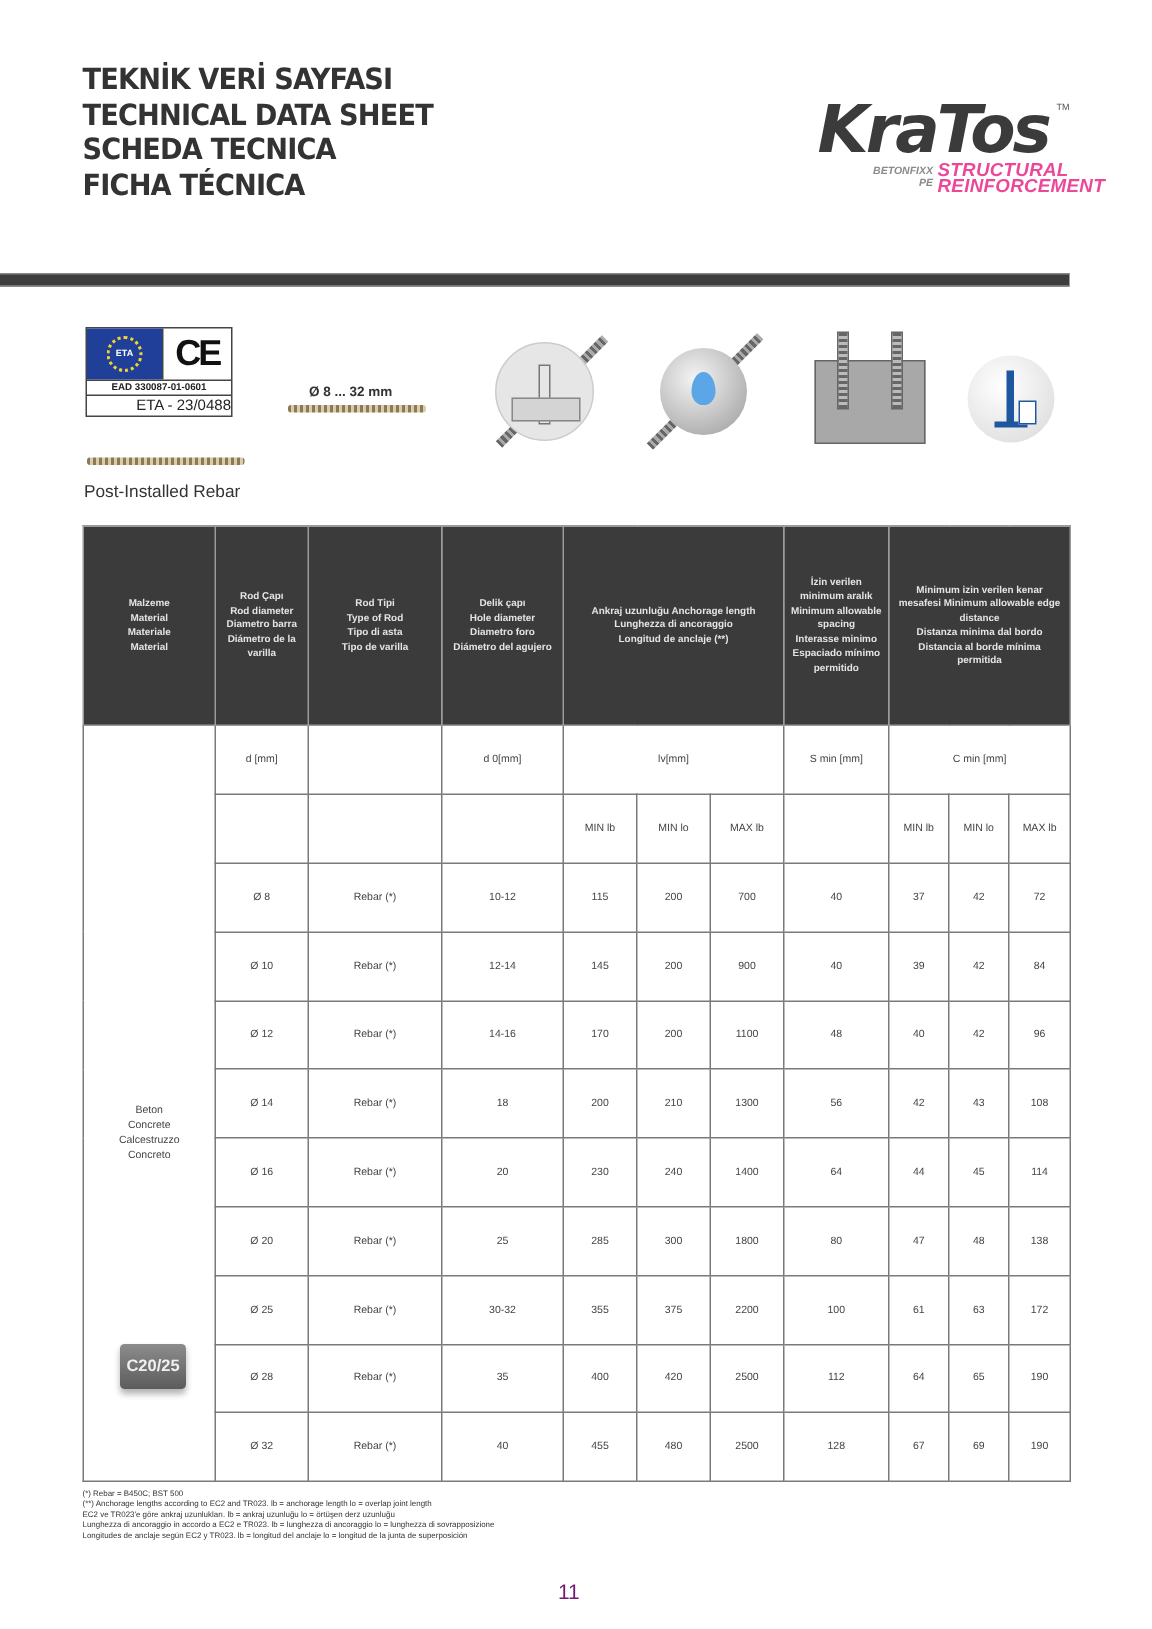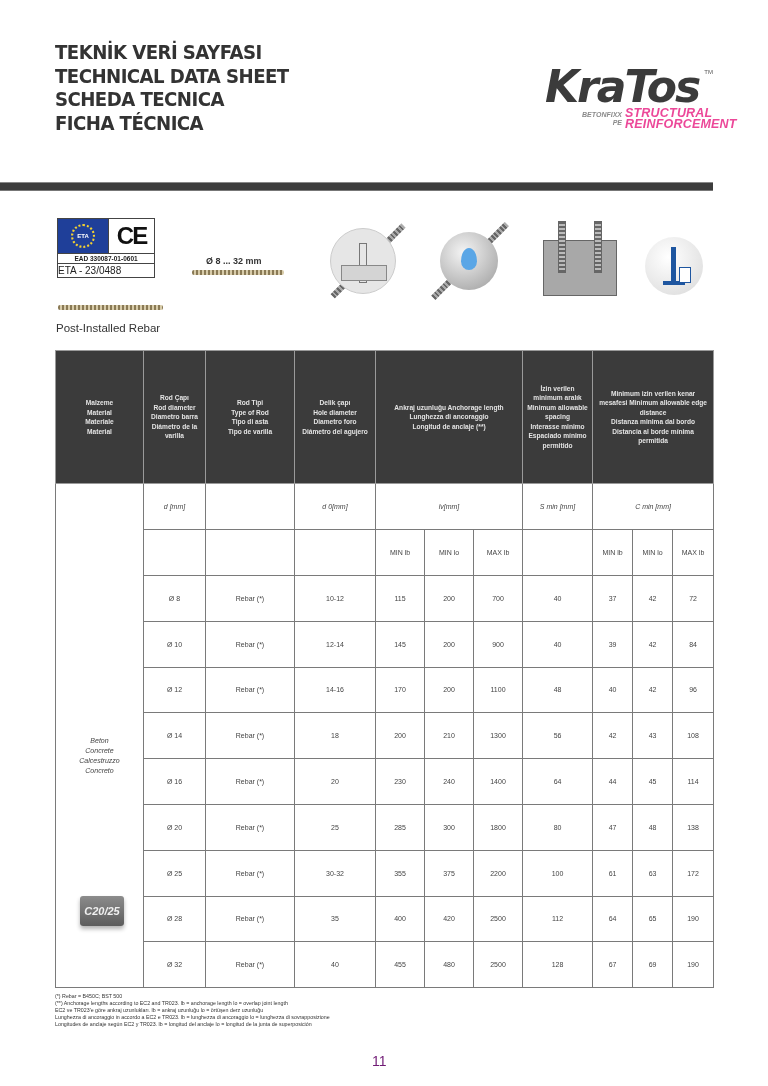--- a/index.html
+++ b/index.html
@@ -15,21 +15,21 @@
   .logo .sub-left { position: absolute; left: 15px; top: 56px; font-style: italic; font-weight: bold; font-size: 7px; line-height: 8px; color: #8a8a8a; text-align: right; width: 62px; }
   .logo .sub-right { position: absolute; left: 80px; top: 53px; font-style: italic; font-weight: bold; font-size: 12.5px; line-height: 11px; color: #ec4899; letter-spacing: 0.2px; }
 
   .sep-bar { position: absolute; left: 0; top: 182px; width: 713px; height: 9px; background: #3d3d3d; border-top: 1px solid #888; border-bottom: 1px solid #777; }
 
   .cert { position: absolute; left: 57px; top: 218px; width: 98px; height: 60px; border: 1px solid #444; background: #fff; }
   .cert .eu { position: absolute; left: 0; top: 0; width: 50px; height: 34px; background: #1f3f99; display: flex; align-items: center; justify-content: center; }
   .cert .eu .ring { width: 24px; height: 24px; border-radius: 50%; border: 2px dotted #f5d230; display: flex; align-items: center; justify-content: center; font-size: 6px; color: #fff; font-weight: bold; }
   .cert .ce { position: absolute; left: 50px; top: 0; width: 46px; height: 34px; display: flex; align-items: center; justify-content: center; font-size: 24px; font-weight: bold; color: #111; border-left: 1px solid #444; letter-spacing: -2px; }
   .cert .ead { position: absolute; left: 0; top: 34px; width: 96px; height: 10px; border-top: 1px solid #444; font-size: 6.5px; font-weight: bold; text-align: center; line-height: 10px; color: #222; }
-  .cert .eta { position: absolute; left: 0; top: 44px; width: 96px; height: 14px; border-top: 1px solid #444; font-size: 10px; text-align: left; line-height: 14px; color: #222; }
+  .cert .eta { position: absolute; left: 0; top: 44px; width: 96px; height: 14px; border-top: 1px solid #444; font-size: 10px; text-align: right; line-height: 14px; color: #222; }
   .post-label { position: absolute; left: 56px; top: 284px; font-size: 11.5px; color: #333; margin-top: 38px; }
   .rebar-img { position: absolute; height: 5px; background: repeating-linear-gradient(90deg, #8a7a55 0 2px, #d8ccaa 2px 4px); border-radius: 2px; }
   .rebar-small { left: 58px; top: 305px; width: 105px; }
   .rebar-range { left: 192px; top: 270px; width: 92px; }
   .range-label { position: absolute; left: 206px; top: 256px; font-size: 9px; font-weight: bold; color: #333; }
 
   .pic { position: absolute; }
   .pic-ec2 { left: 330px; top: 228px; width: 66px; height: 66px; border-radius: 50%; background: #e6e6e6; border: 1px solid #ccc; }
   .pic-ec2 .bar { position: absolute; left: 28px; top: 14px; width: 8px; height: 40px; border: 1px solid #777; }
   .pic-ec2 .base { position: absolute; left: 10px; top: 36px; width: 46px; height: 16px; border: 1px solid #888; background: #d4d4d4; }
@@ -39,21 +39,21 @@
   .pic-concrete { left: 543px; top: 240px; width: 74px; height: 56px; background: #a8a8a8; border: 1px solid #666; }
   .pic-concrete .vbar { position: absolute; top: -20px; width: 8px; height: 52px; background: repeating-linear-gradient(0deg, #666 0 2px, #bbb 2px 4px); border: 1px solid #666; }
   .pic-drill { left: 645px; top: 237px; width: 58px; height: 58px; border-radius: 50%; background: radial-gradient(circle at 40% 35%, #ffffff, #d8d8d8); }
   .pic-drill .post { position: absolute; left: 26px; top: 10px; width: 5px; height: 36px; background: #1e56a0; }
   .pic-drill .foot { position: absolute; left: 18px; top: 44px; width: 22px; height: 4px; background: #1e56a0; }
   .pic-drill .box { position: absolute; left: 34px; top: 30px; width: 12px; height: 16px; border: 1px solid #1e56a0; background: #fff; }
 
   table.spec { position: absolute; left: 55px; top: 350px; width: 658px; border-collapse: collapse; table-layout: fixed; }
   table.spec td, table.spec th { border: 1px solid #7a7a7a; text-align: center; vertical-align: middle; font-size: 7px; color: #444; }
   table.spec thead th { background: #3b3b3b; color: #e4e4e4; font-weight: bold; font-size: 6.6px; line-height: 9.5px; height: 133px; border-color: #9a9a9a; padding: 0 4px; }
-  table.spec .unit-row td { height: 46px; font-style: italic; }
+  table.spec .unit-row td { height: 46px; }
   table.spec .sub-row td { height: 46px; }
   table.spec .data-row td { height: 45.8px; }
   .material-cell { font-size: 7px; line-height: 10px; position: relative; }
   .c2025 { position: absolute; left: 24px; top: 412px; width: 44px; height: 30px; background: linear-gradient(180deg, #8c8c8c, #5c5c5c); border-radius: 3px; color: #f0f0f0; font-weight: bold; font-size: 11px; display: flex; align-items: center; justify-content: center; box-shadow: 0 3px 4px rgba(0,0,0,0.3); }
 
   .footnotes { position: absolute; left: 55px; top: 993px; font-size: 5.3px; line-height: 7.1px; color: #333; }
   .page-num { position: absolute; left: 372px; top: 1053px; font-size: 14px; font-weight: normal; color: #701a75; }
 </style>
 </head>
 <body>

